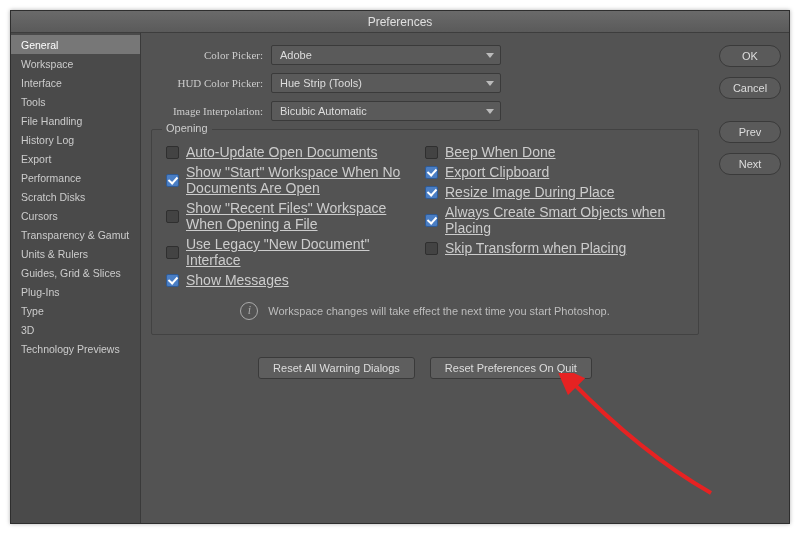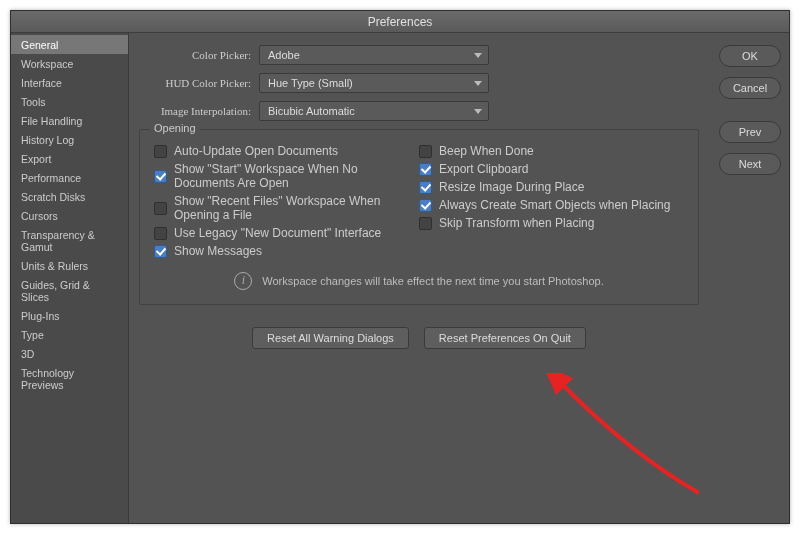--- a/index.html
+++ b/index.html
@@ -26,21 +26,21 @@
     line-height: 22px;
     color: #e0e0e0;
     font-size: 12px;
     border-bottom: 1px solid #3d3d3d;
   }
   .body {
     display: flex;
     min-height: 490px;
   }
   .sidebar {
-    width: 118px;
+    width: 130px;
     background: #4a4a4a;
     border-right: 1px solid #3a3a3a;
     padding-top: 2px;
   }
   .sidebar-item {
     padding: 3.5px 10px;
     color: #cccccc;
     cursor: pointer;
     font-size: 10.5px;
   }
@@ -149,21 +149,21 @@
   }
   .cbox.checked::after {
     content: "";
     position: absolute;
     left: 3px; top: 0px;
     width: 4px; height: 7px;
     border: solid #fff;
     border-width: 0 2px 2px 0;
     transform: rotate(42deg);
   }
-  .check .lbl { color: #ccc; font-size: 12px; }
+  .check .lbl { color: #ccc; font-size: 14px; text-decoration: underline; }
   .info-row {
     display: flex;
     align-items: center;
     justify-content: center;
     margin-top: 10px;
     gap: 10px;
     color: #bdbdbd;
   }
   .info-icon {
     width: 18px; height: 18px;
@@ -227,21 +227,21 @@
         <div class="sidebar-item">Technology Previews</div>
       </div>
 
     <div class="main">
       <div class="row">
         <div class="label">Color Picker:</div>
         <div class="select"><span>Adobe</span></div>
       </div>
       <div class="row">
         <div class="label">HUD Color Picker:</div>
-        <div class="select"><span>Hue Type (Small)</span></div>
+        <div class="select"><span>Hue Strip (Tools)</span></div>
       </div>
       <div class="row">
         <div class="label">Image Interpolation:</div>
         <div class="select"><span>Bicubic Automatic</span></div>
       </div>
 
       <div class="fieldset">
         <div class="legend">Opening</div>
         <div class="checks">
           <div class="col" id="col-left">

